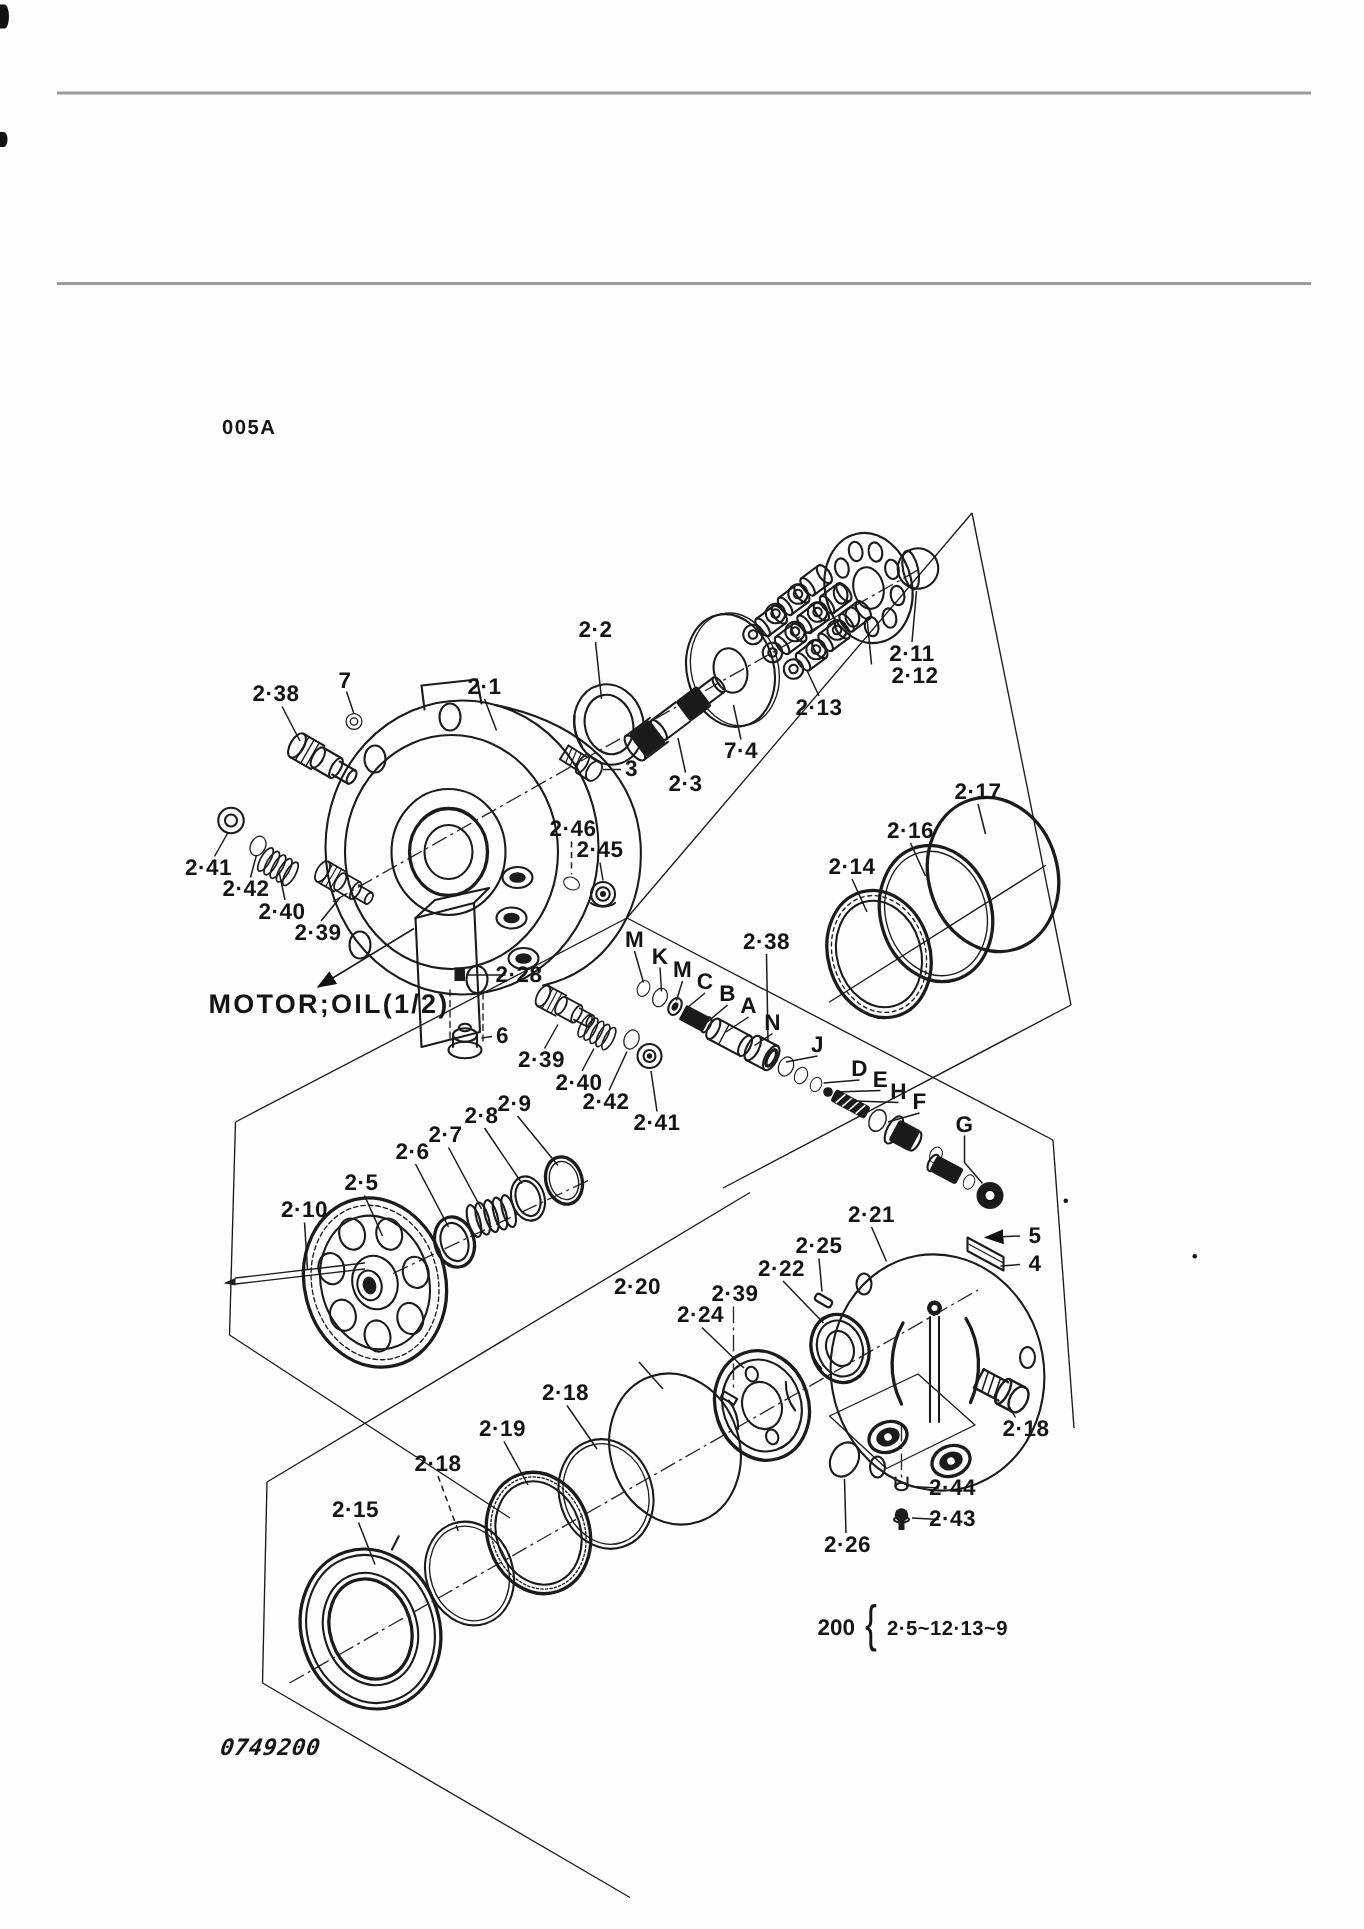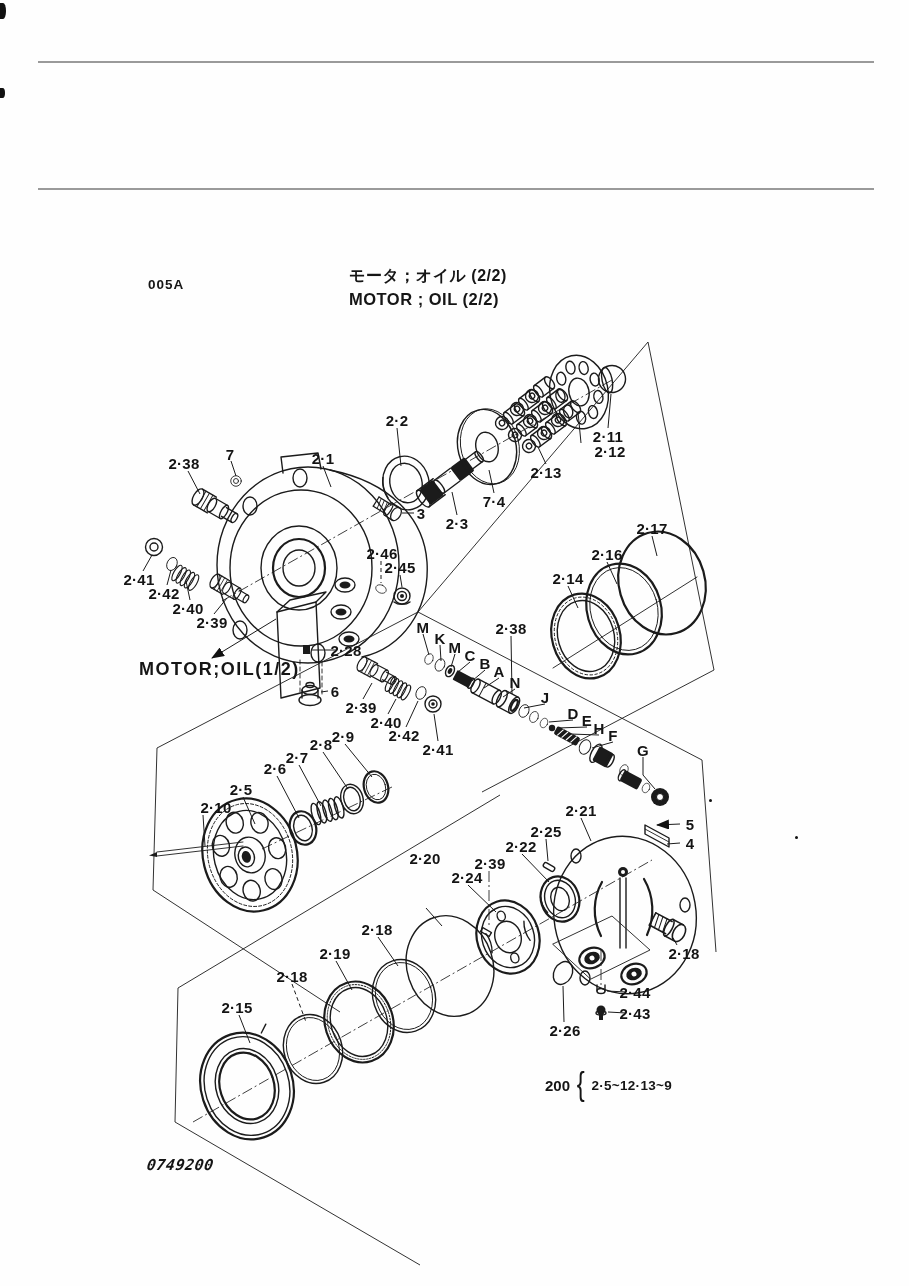--- a/index.html
+++ b/index.html
@@ -37,24 +37,20 @@
 </style>
 </head>
 <body>
 
 <div class="page">
 
   <div class="rule rule1"></div>
   <div class="rule rule2"></div>
 
   <div class="page-code">005A</div>
-  <div class="title-block">
-    <div class="title-ja">モータ；オイル (2/2)</div>
-    <div class="title-en">MOTOR ; OIL (2/2)</div>
-  </div>
 
   <svg class="diagram" width="909" height="1286" viewBox="0 0 909 1286">
     <defs>
       <marker id="arrowhead" markerWidth="13" markerHeight="10" refX="12" refY="5" orient="auto">
         <path d="M0,0 L13,5 L0,10 Z" fill="#111"></path>
       </marker>
       <g id="oring">
           <ellipse cx="0" cy="0" rx="8" ry="11" class="ln"></ellipse>
         </g>
       <g id="plug">
@@ -564,21 +560,21 @@
       <div class="part-label" style="left: 587px; top: 720px;">E</div>
       <div class="part-label" style="left: 599px; top: 728px;">H</div>
       <div class="part-label" style="left: 613px; top: 735px;">F</div>
       <div class="part-label" style="left: 643px; top: 750px;">G</div>
       <div class="part-label" style="left: 346px; top: 650px;">2·28</div>
       <div class="part-label" style="left: 335px; top: 691px;">6</div>
       <div class="part-label" style="left: 361px; top: 707px;">2·39</div>
       <div class="part-label" style="left: 386px; top: 722px;">2·40</div>
       <div class="part-label" style="left: 404px; top: 735px;">2·42</div>
       <div class="part-label" style="left: 438px; top: 749px;">2·41</div>
-      <div class="part-label" style="left: 216px; top: 807px;">2·10</div>
+      <div class="part-label" style="left: 203px; top: 807px;">2·10</div>
       <div class="part-label" style="left: 241px; top: 789px;">2·5</div>
       <div class="part-label" style="left: 275px; top: 768px;">2·6</div>
       <div class="part-label" style="left: 297px; top: 757px;">2·7</div>
       <div class="part-label" style="left: 321px; top: 744px;">2·8</div>
       <div class="part-label" style="left: 343px; top: 736px;">2·9</div>
       <div class="part-label" style="left: 237px; top: 1007px;">2·15</div>
       <div class="part-label" style="left: 292px; top: 976px;">2·18</div>
       <div class="part-label" style="left: 335px; top: 953px;">2·19</div>
       <div class="part-label" style="left: 377px; top: 929px;">2·18</div>
       <div class="part-label" style="left: 425px; top: 858px;">2·20</div>

